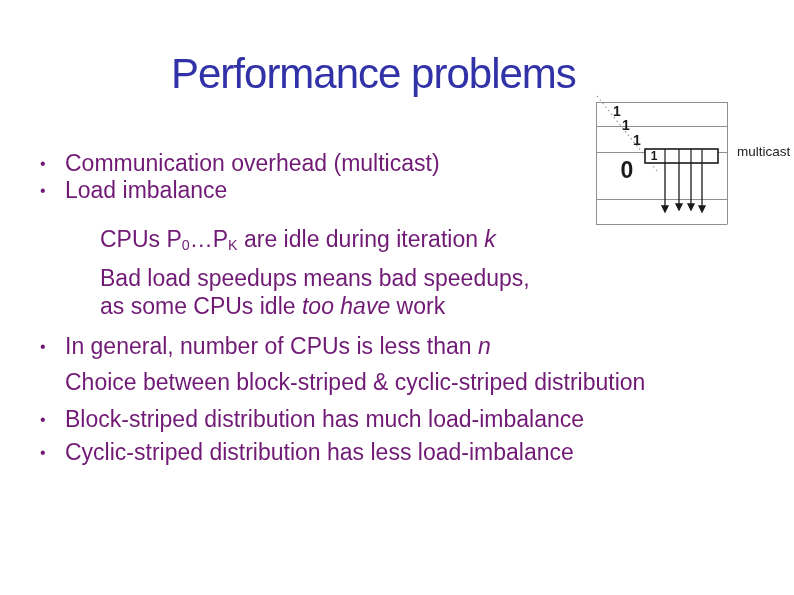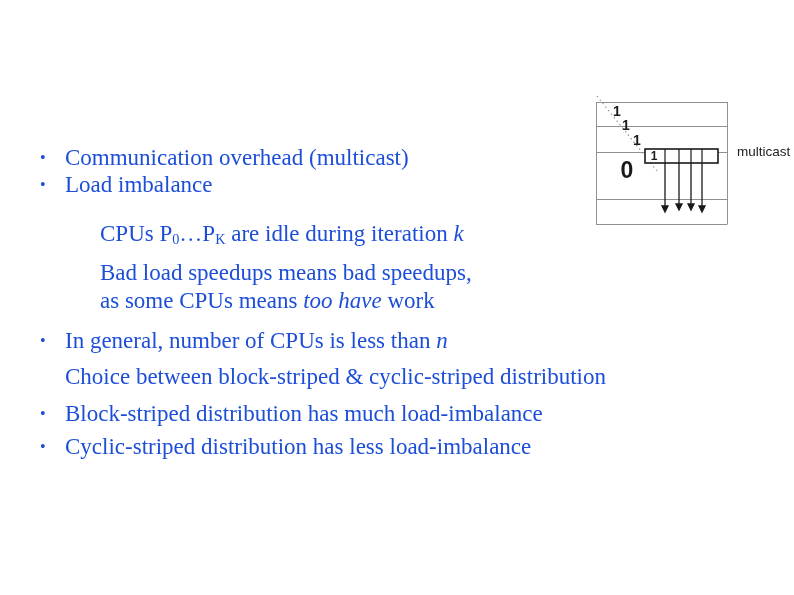--- a/index.html
+++ b/index.html
@@ -17,24 +17,23 @@
     font-size:42px;
     font-weight:normal;
     letter-spacing:-1px;
     color:#3232a8;
     white-space:nowrap;
   }
   
   .line{
     position:absolute;
     white-space:nowrap;
-    color:#1d4ed8;
+    color:#701a75;
     font-size:23px;
-    line-height:25px;
-    font-family:Liberation Serif, serif;
+    line-height:36px;
   }
   .l1{top:145px}.l2{top:172px}.l3{top:221px}.l4{top:260px}.l5{top:288px}
   .l6{top:328px}.l7{top:364px}.l8{top:401px}.l9{top:434px}
   .level-0{left:40px}
   .level-0t{left:65px}
   .level-1{left:100px}
   .bullet{
     display:inline-block;
     width:25px;
     font-size:16px;
@@ -50,27 +49,28 @@
     position:absolute;
     left:596px;top:94px;
     width:198px;height:136px;
   }
 </style>
 </head>
 <body>
 
 <div id="slide">
 
+  <h1 id="slide-title">Performance problems</h1>
 
   <div id="content">
       <div class="line level-0 l1"><span class="bullet">•</span><span class="txt"><span>Communication overhead (multicast)</span></span></div>
       <div class="line level-0 l2"><span class="bullet">•</span><span class="txt"><span>Load imbalance</span></span></div>
       <div class="line level-1 l3"><span class="txt"><span>CPUs P</span><span class="sub">0</span><span>…</span><span>P</span><span class="sub">K</span><span> are idle during iteration </span><span class="italic">k</span></span></div>
       <div class="line level-1 l4"><span class="txt"><span>Bad load speedups means bad speedups,</span></span></div>
-      <div class="line level-1 l5"><span class="txt"><span>as some CPUs means </span><span class="italic">too have</span><span> work</span></span></div>
+      <div class="line level-1 l5"><span class="txt"><span>as some CPUs idle </span><span class="italic">too have</span><span> work</span></span></div>
       <div class="line level-0 l6"><span class="bullet">•</span><span class="txt"><span>In general, number of CPUs is less than </span><span class="italic">n</span></span></div>
       <div class="line level-0t l7"><span class="txt"><span>Choice between block-striped &amp; cyclic-striped distribution</span></span></div>
       <div class="line level-0 l8"><span class="bullet">•</span><span class="txt"><span>Block-striped distribution has much load-imbalance</span></span></div>
       <div class="line level-0 l9"><span class="bullet">•</span><span class="txt"><span>Cyclic-striped distribution has less load-imbalance</span></span></div>
     </div>
 
   <div id="diagram">
     <svg width="198" height="136" viewBox="0 0 198 136">
 
       <g stroke="#909090" stroke-width="1">

